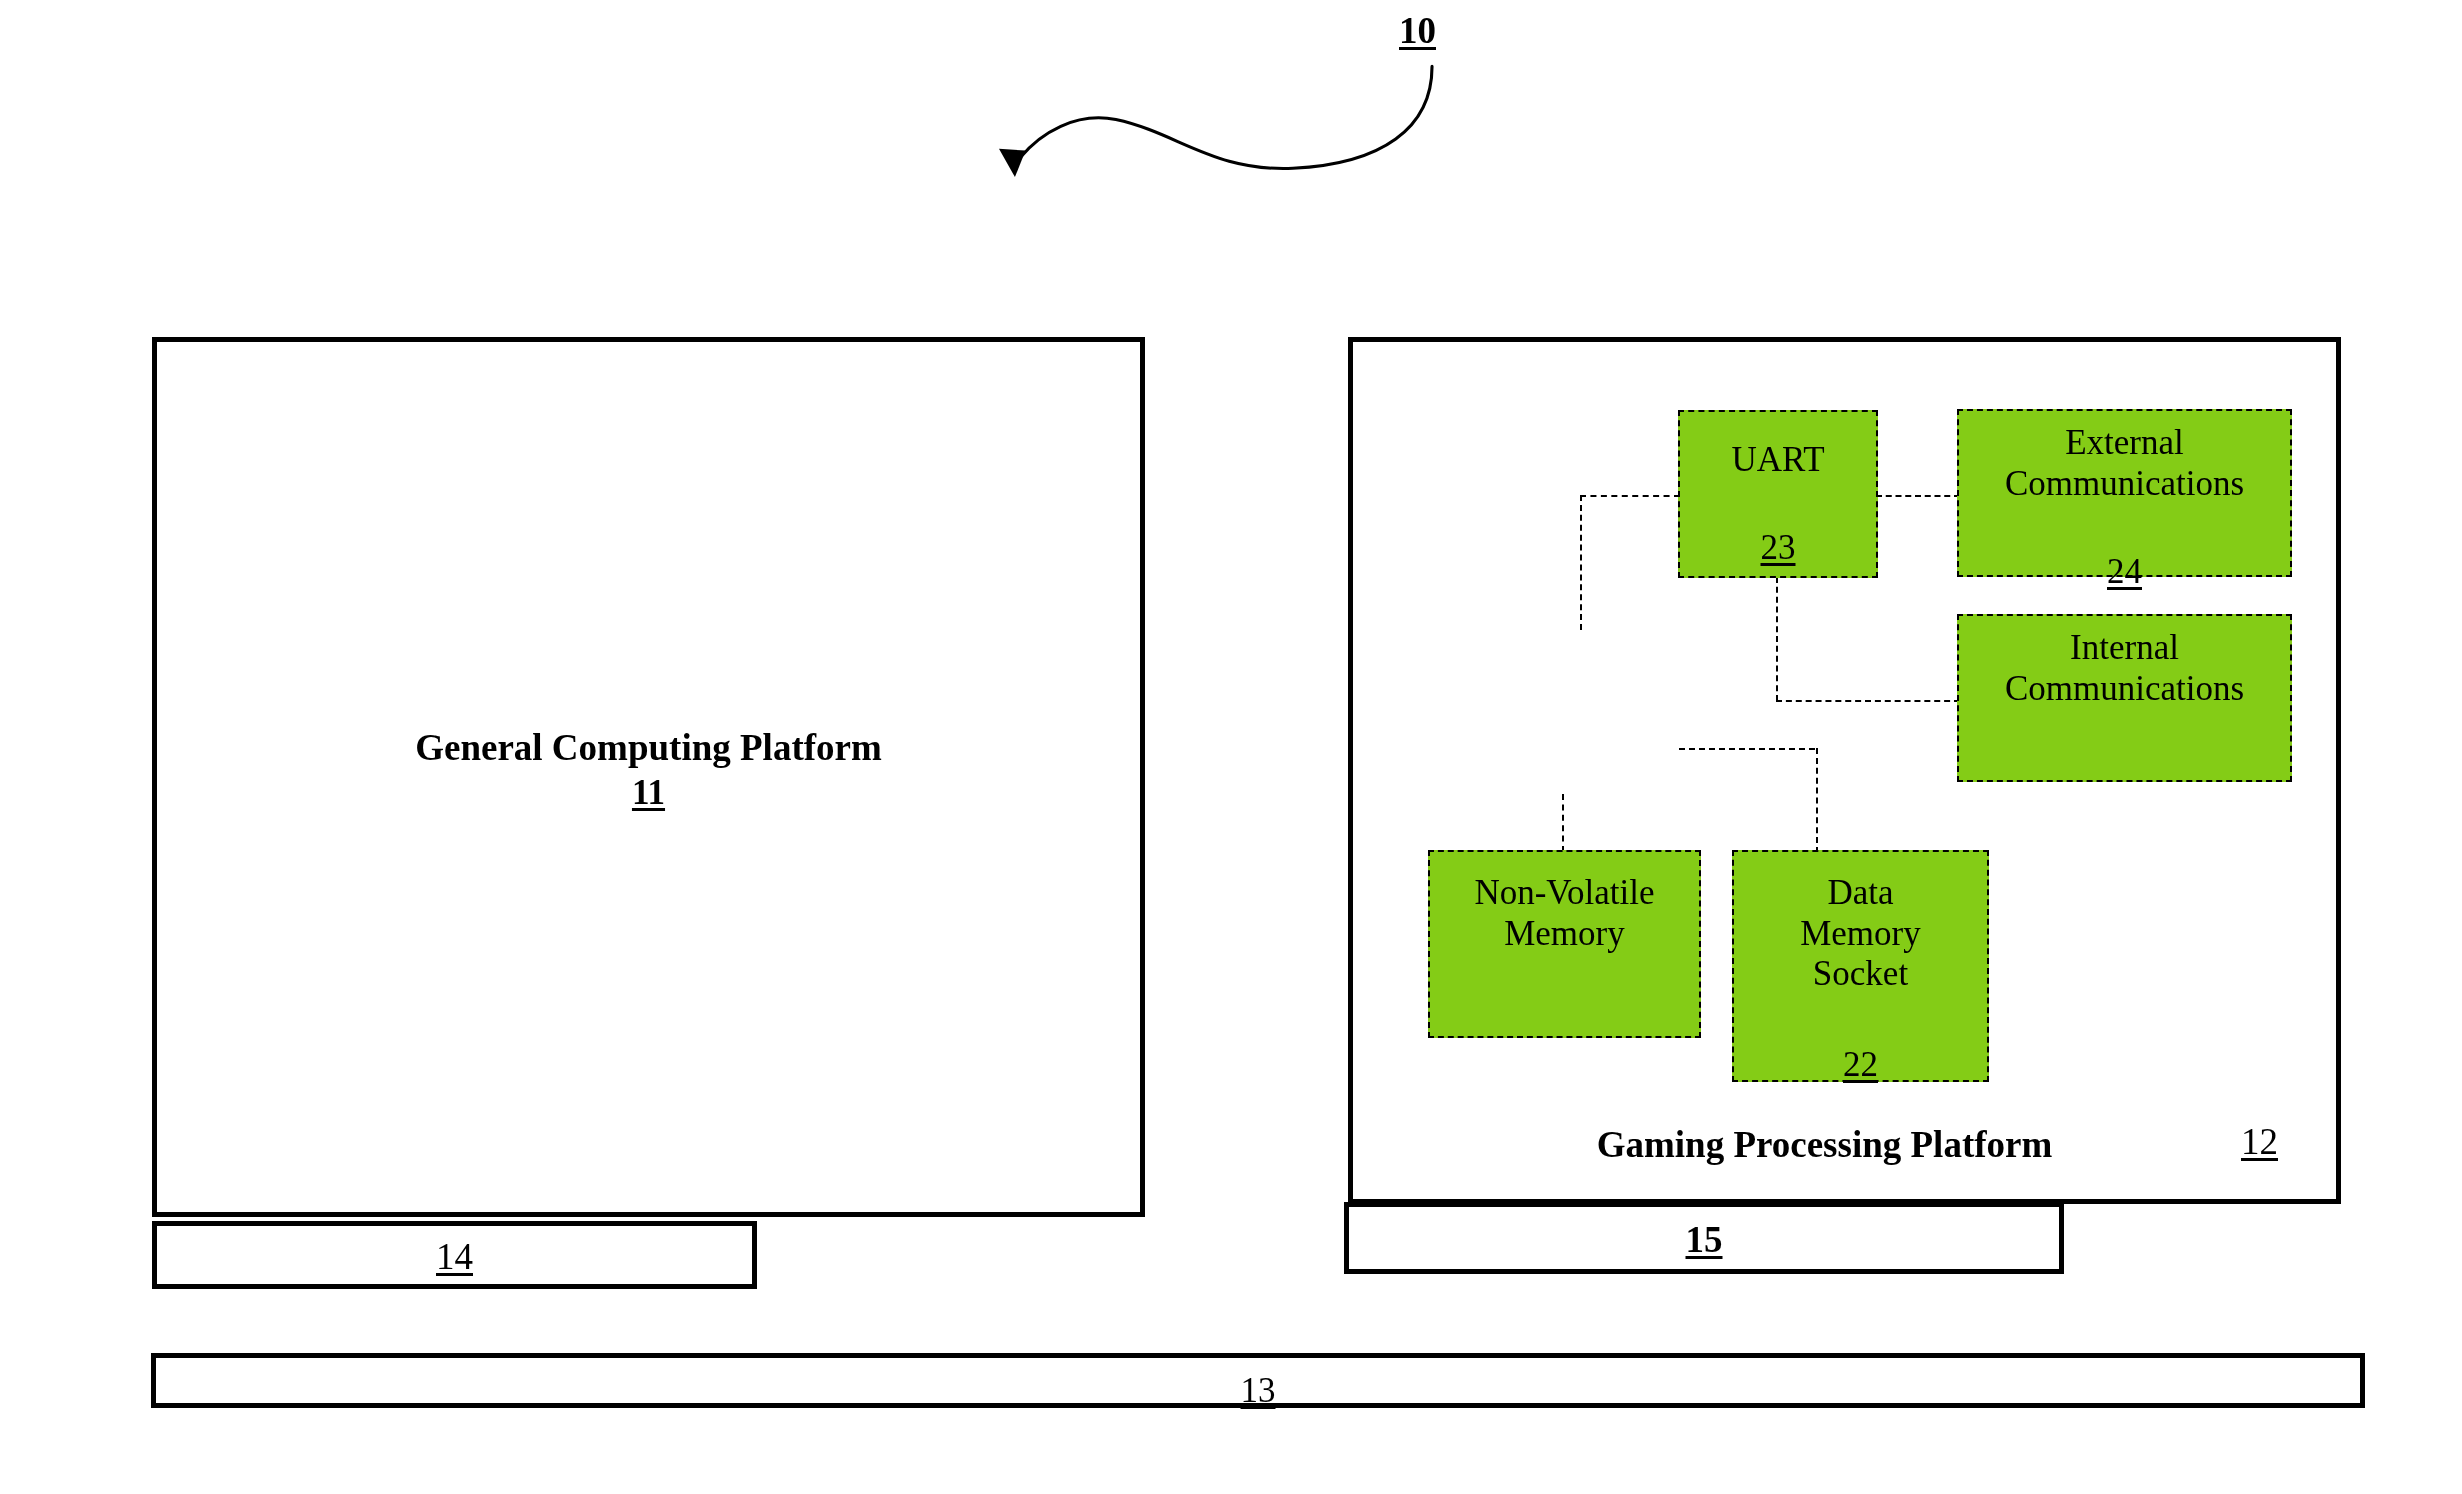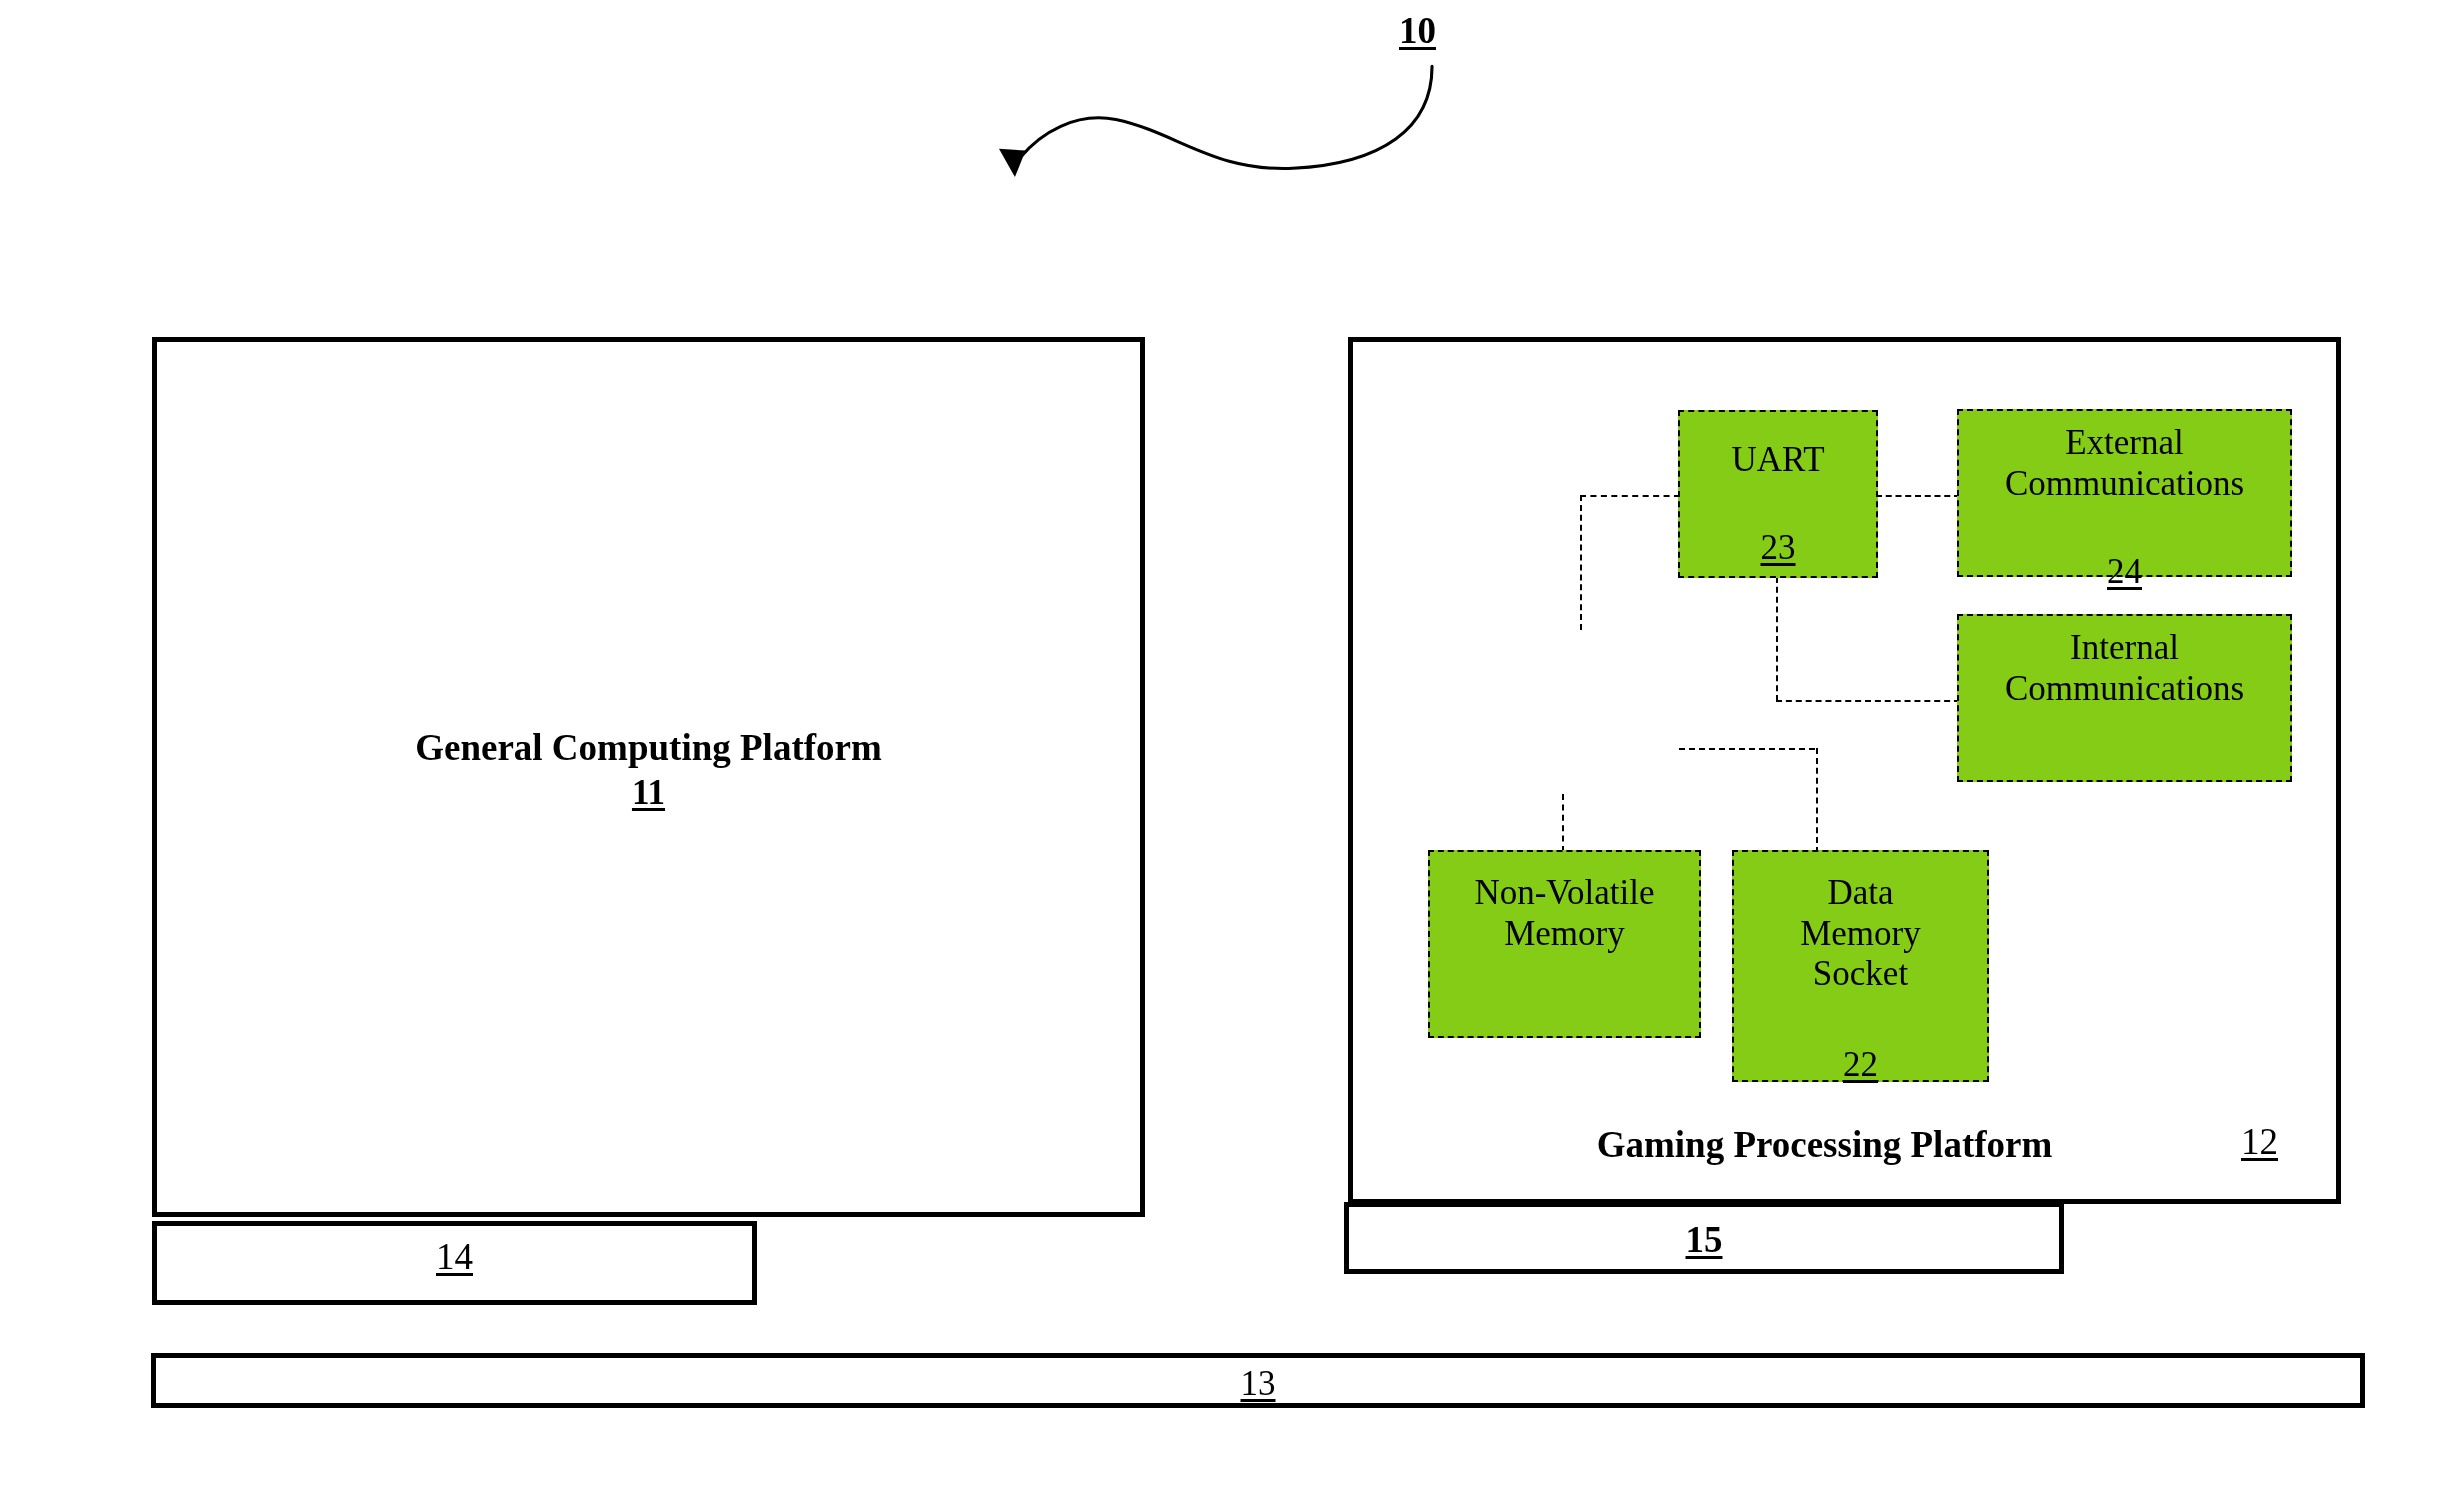--- a/index.html
+++ b/index.html
@@ -96,21 +96,21 @@
   </svg>
   <div class="ref-num-solo" style="left:1399px; top:12.4px; font-weight:600;">10</div>
 
   <div class="box solid-box" style="left:152px; top:337px; width:993px; height:880px;"></div>
 
   <div class="centered-label" style="left:152px; top:726px; width:993px;">
     <span>General Computing Platform</span>
     <span class="ref-num">11</span>
   </div>
 
-  <div class="box solid-box" style="left:152px; top:1221px; width:605px; height:84px;">
+  <div class="box solid-box" style="left:152px; top:1221px; width:605px; height:68px;">
     <div class="ref-num-solo" style="left:0; right:0; top:12.4px; text-align:center; position:absolute;">14</div>
   </div>
 
   <div class="box solid-box" style="left:1348px; top:337px; width:993px; height:867px;"></div>
 
   <div class="conn conn-v" style="left:1580px; top:495px; height:135px;"></div>
   <div class="conn conn-h" style="left:1580px; top:495px; width:100px;"></div>
 
   <div class="conn conn-h" style="left:1876px; top:495px; width:84px;"></div>
 
@@ -158,17 +158,17 @@
   </div>
 
   <div class="centered-label" style="left:1364px; top:1123px; width:921px;">Gaming Processing Platform</div>
   <div class="ref-num-solo" style="left:2241px; top:1123px;">12</div>
 
   <div class="box solid-box" style="left:1344px; top:1202px; width:720px; height:72px;font-weight:bold;">
     <div class="ref-num-solo" style="left:0; right:0; top:14px; text-align:center; position:absolute;">15</div>
   </div>
 
   <div class="box solid-box" style="left:151px; top:1353px; width:2214px; height:55px;">
-    <div class="ref-num-solo" style="left:0; right:0; top:8px; text-align:center; position:absolute; font-size:35px;">13</div>
+    <div class="ref-num-solo" style="left:0; right:0; top:15px; text-align:center; position:absolute; font-size:35px;">13</div>
   </div>
 
 </div>
 
 
 </body></html>

